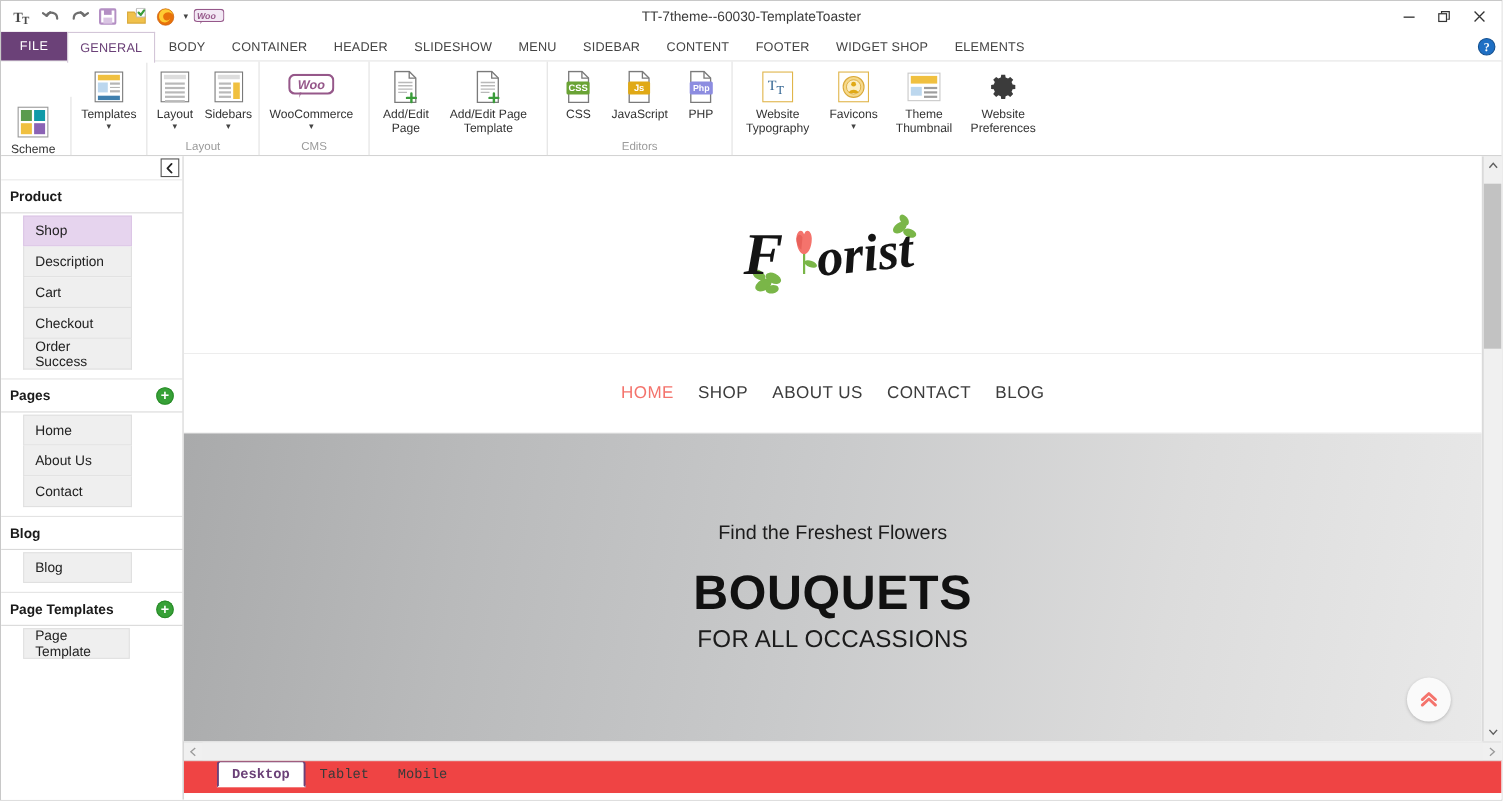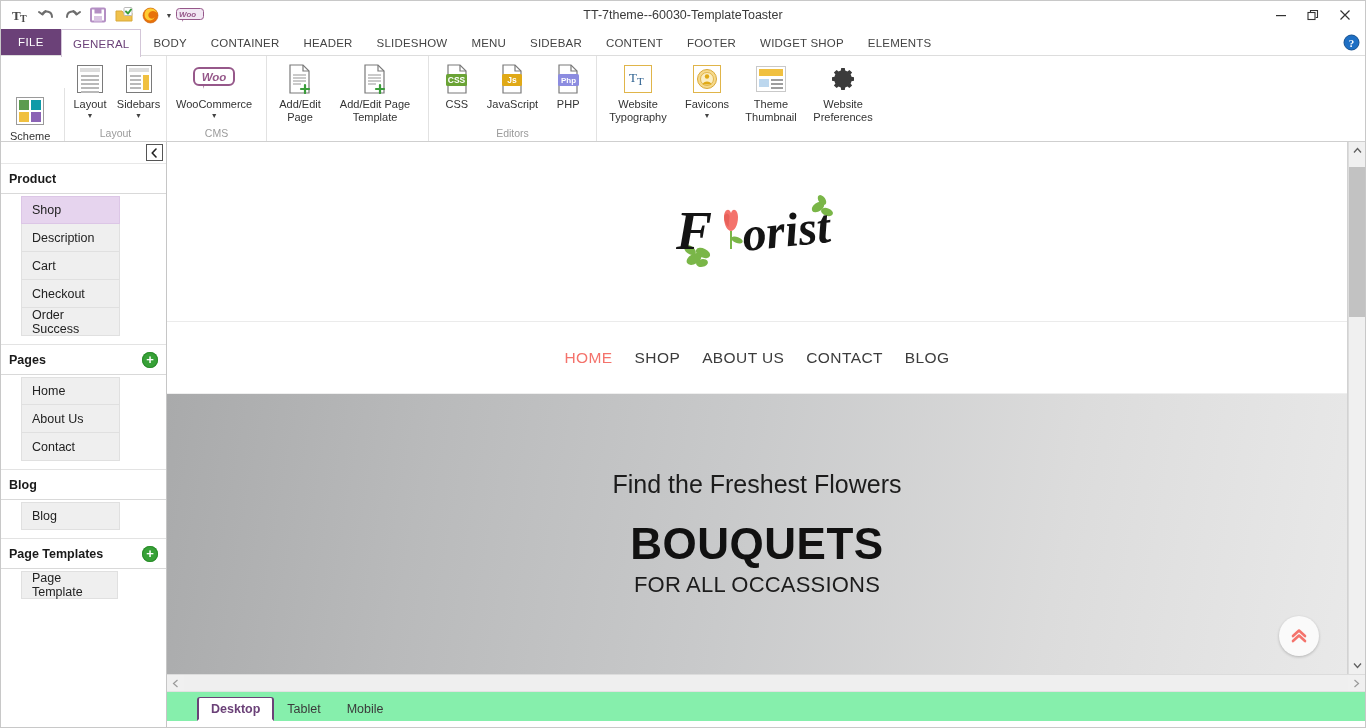--- a/index.html
+++ b/index.html
@@ -197,21 +197,21 @@
     font-size: 15.5px; color:#3c3c3c; letter-spacing:.4px;
     cursor:pointer; font-family:"Liberation Sans", sans-serif;
   }
   .navlink.active { color:#f4736c; }
   .hero {
     height: 280px;
     background: linear-gradient(100deg, #a9aaab 0%, #b9babb 22%, #c9cacb 48%, #dcdcdc 75%, #e9e9e9 100%);
     display:flex; flex-direction:column; align-items:center; justify-content:center;
     position:relative;
   }
-  .hero-sub1 { font-size: 25px; color:#1c1c1c; font-weight:400; margin-bottom: 20px; }
+  .hero-sub1 { font-size: 18px; color:#1c1c1c; font-weight:400; margin-bottom: 20px; }
   .hero-title { font-size: 44px; color:#111; font-weight:bold; letter-spacing:.5px; line-height:1.15; }
   .hero-sub2 { font-size: 22px; color:#1c1c1c; margin-top: 2px; letter-spacing:.2px; }
   .totop {
     position:absolute; right: 28px; bottom: 18px;
     width: 40px; height:40px; border-radius:50%;
     background:#fafafa; box-shadow: 0 1px 3px rgba(0,0,0,.22);
     display:flex; align-items:center; justify-content:center;
     cursor:pointer;
   }
 
@@ -236,23 +236,24 @@
     display:flex; align-items:stretch;
   }
   .hs-arrow {
     width:17px; flex:0 0 17px; display:flex;align-items:center;justify-content:center;
     font-size:8px; color:#9a9a9a; cursor:pointer;
   }
   .htrack { flex:1 1 auto; background:#efefef; position:relative; }
 
   
   .devicebar {
-    height: 30px; flex:0 0 30px; background:#86efac;
-    display:flex; align-items:flex-end; padding-left: 30px;
+    height: 30px; flex:0 0 30px; background:#ef4444;
+    display:flex; align-items:flex-start; padding-left: 30px;
     border-top: 1px solid #e2e2e2;
+    font-family: Liberation Mono, monospace;
   }
   .devtab {
     height: 24px; padding: 0 12px; display:flex; align-items:center;
     font-size: 12.5px; color:#3a3a3a; cursor:pointer;
     border:1px solid transparent;
     border-radius: 3px 3px 0 0;
   }
   .devtab.active {
     color:#6b4178; font-weight:bold;
     background:#fff;
@@ -380,20 +381,43 @@
               <i style="background:#f0c040"></i>
                 <i style="background:#8b63b5"></i>
             </div>
           </div>
           <div class="lbl">Scheme</div>
         </div>
       </div>
       <div class="rgroup-label">Themes</div>
     </div>
 
+    <div class="rgroup" style="width:69px;">
+      <div class="rgroup-items">
+        <div class="ritem">
+          <div class="ico">
+            <div class="ic-tmpl">
+              <div style="height:5px;background:#f0c040;margin-bottom:2px;"></div>
+              <div style="display:flex;gap:2px;">
+                <div style="width:9px;height:9px;background:#bcd7ee;"></div>
+                <div style="flex:1;">
+                  <div style="height:1.6px;background:#b5b5b5;margin-bottom:2px;"></div>
+                  <div style="height:1.6px;background:#b5b5b5;margin-bottom:2px;"></div>
+                  <div style="height:1.6px;background:#b5b5b5;"></div>
+                </div>
+              </div>
+              <div style="height:4px;background:#3f7fae;margin-top:3px;"></div>
+            </div>
+          </div>
+          <div class="lbl">Templates</div>
+          <div class="drop">▼</div>
+        </div>
+      </div>
+      <div class="rgroup-label"></div>
+    </div>
 
     <div class="rgroup" style="width:102px;">
       <div class="rgroup-items">
         <div class="ritem">
           <div class="ico">
             <div class="ic-doc" style="width:26px;height:28px;padding-top:2px;">
               <div style="height:4px;background:#ddd;margin:0 2px 3px 2px;"></div>
               <div class="line"></div>
                 <div class="line"></div>
                 <div class="line"></div>

